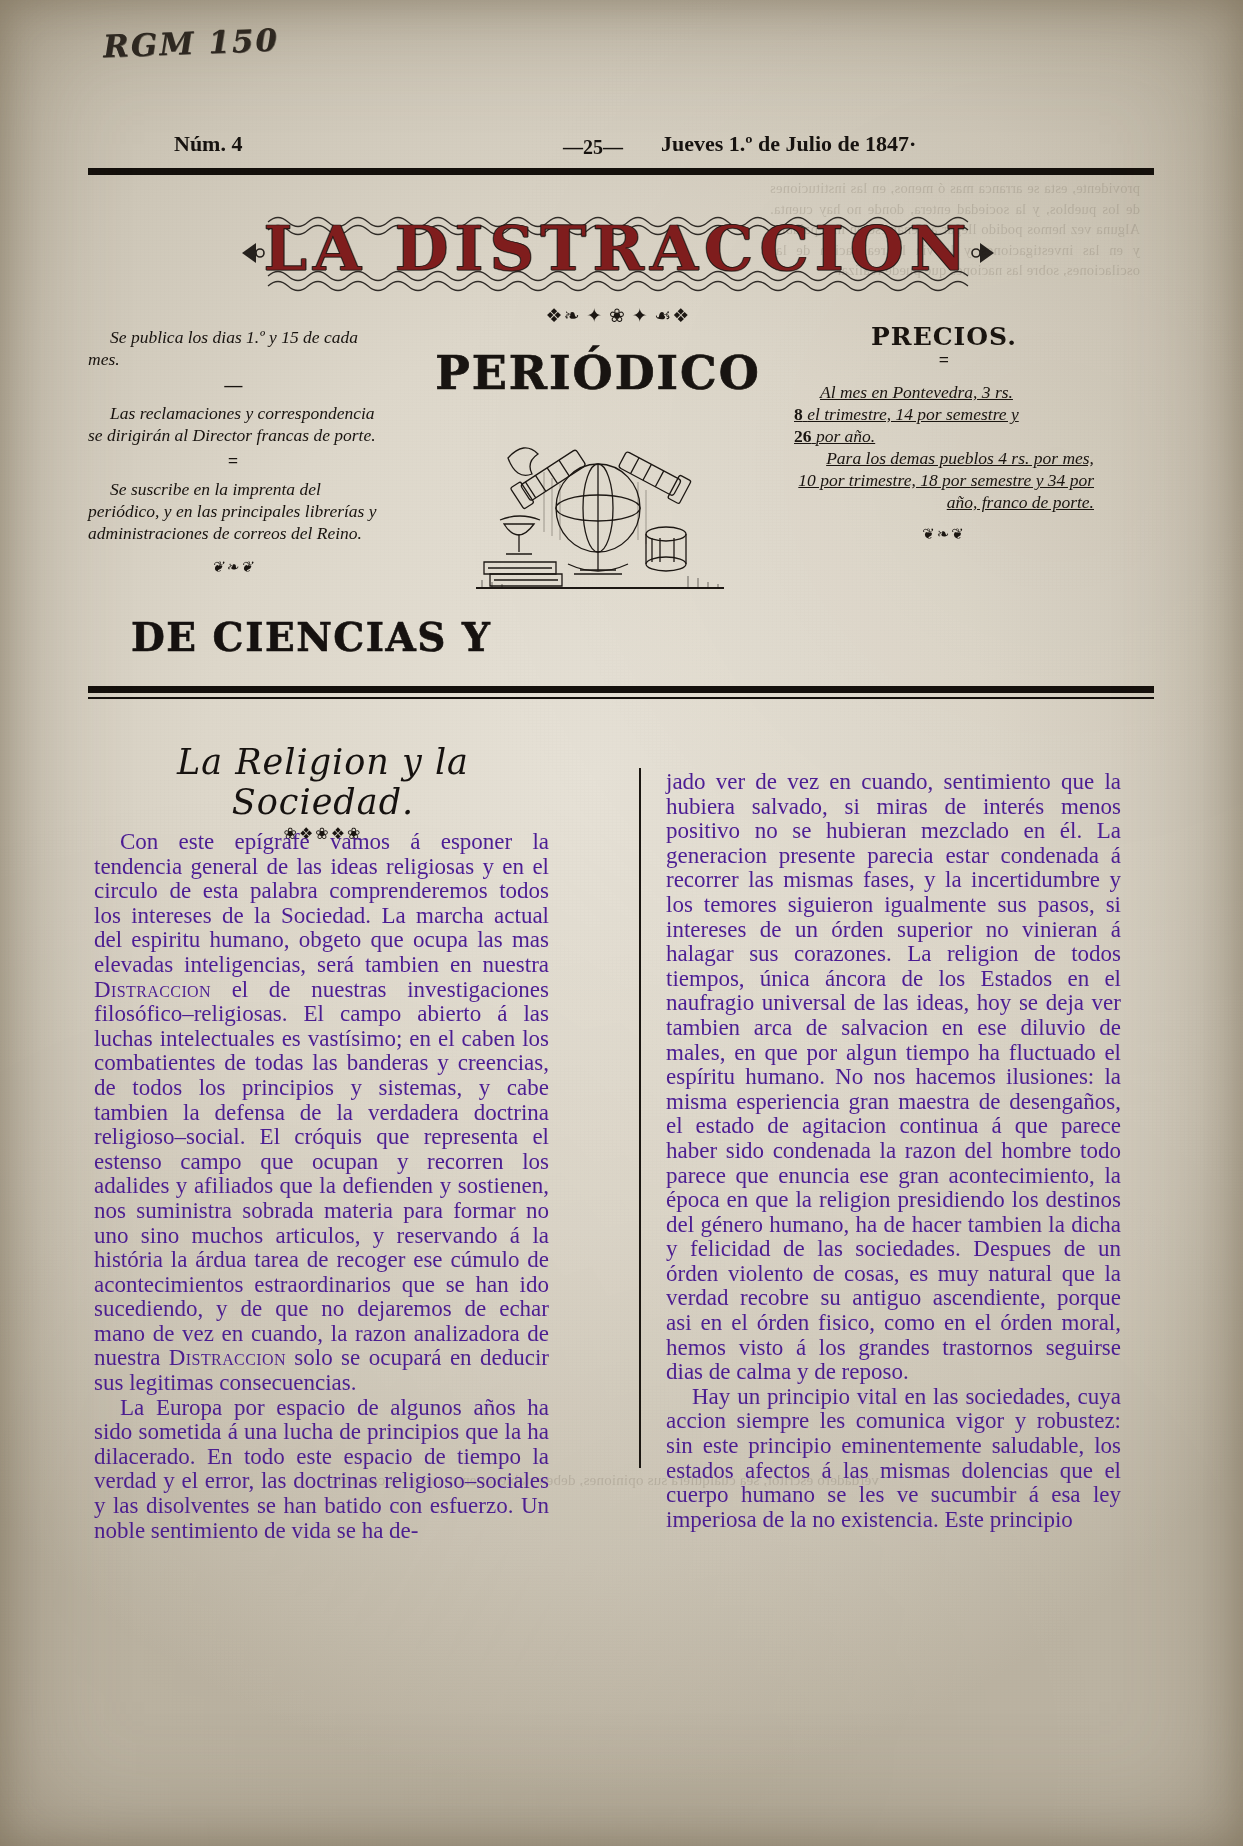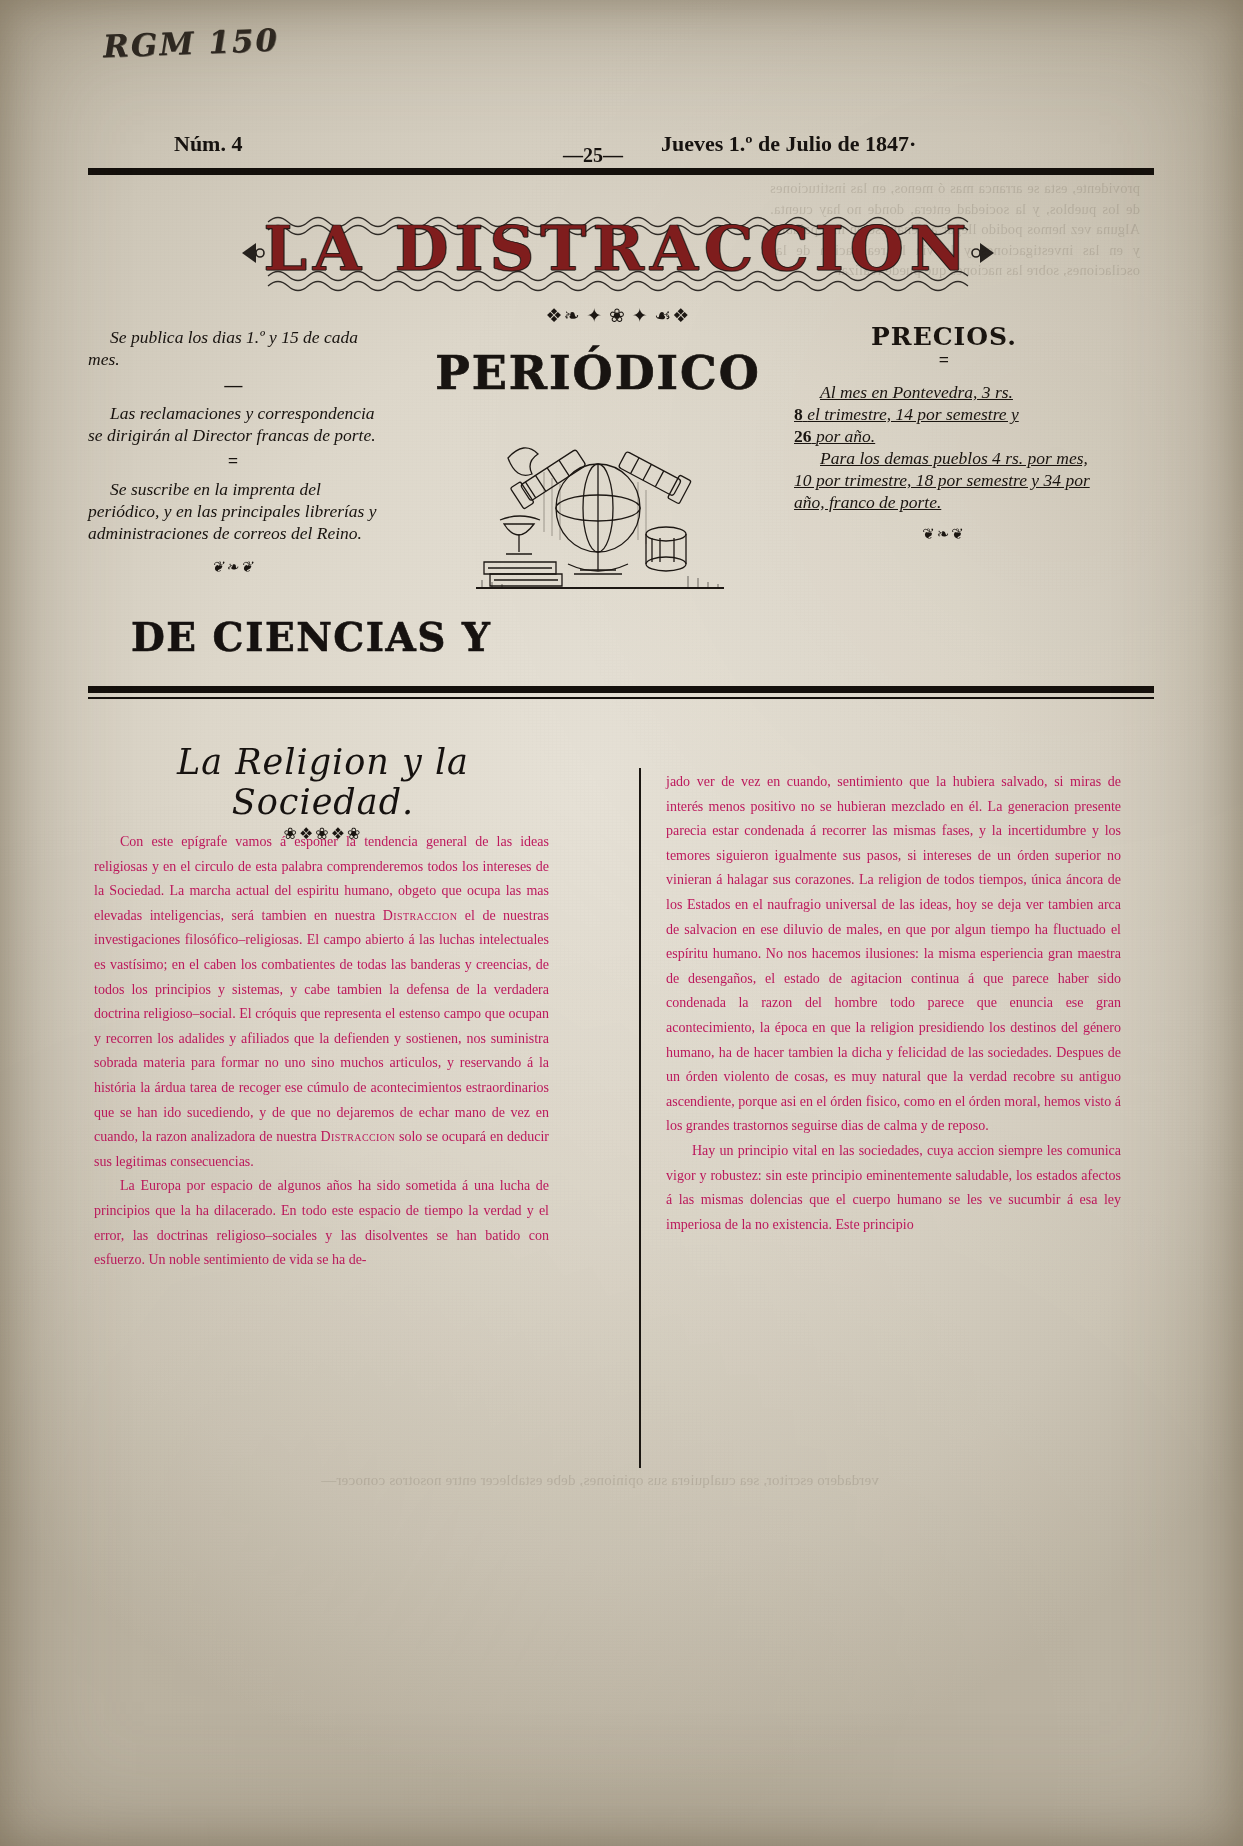--- a/index.html
+++ b/index.html
@@ -60,21 +60,21 @@
     font-size:31px;
     color:#2a2520;
     letter-spacing:2px;
     transform:rotate(-2.2deg);
     text-shadow:.6px .6px 0 rgba(40,35,30,.55);
   }
 
   
   #topbar{position:absolute;left:88px;top:128px;width:1064px;height:38px;}
   #issue-no{position:absolute;left:50px;top:3px;font-size:22px;font-weight:700;font-family:"Liberation Serif",serif;margin-left:36px;}
-  #page-no{position:absolute;left:475px;top:16px;font-size:20px;font-weight:700;}
+  #page-no{position:absolute;left:475px;top:8px;font-size:20px;font-weight:700;}
   #issue-date{position:absolute;left:573px;top:3px;font-size:22px;font-weight:700;white-space:nowrap;}
   .rule-thick{position:absolute;left:88px;width:1066px;height:7px;background:#14100c;}
   .rule-thin{position:absolute;height:2px;background:#14100c;}
 
   
   #masthead{
     position:absolute;left:88px;top:196px;width:1066px;height:500px;
   }
   #title-wrap{position:absolute;left:150px;top:22px;width:760px;text-align:center;}
   #masthead-title{
@@ -159,24 +159,24 @@
     color:#161210;
     letter-spacing:1px;
     margin-top:24px;
     width:470px;
   }
   #title-orn{width:470px;text-align:center;font-size:16px;letter-spacing:2px;color:#1a1511;margin-top:2px;}
 
   .col{
     position:absolute;top:112px;width:455px;
     font-family:"Liberation Serif", serif;
-    font-size:14px;
+    font-size:23px;
     line-height:24.6px;
     text-align:justify;
-    color:#be185d;
+    color:#4c1d95;
     hyphens:none;
   }
   #col-left{left:6px;}
   #col-right{left:578px;top:52px;}
   .col p{margin:0;text-indent:26px;}
   .col .sc{font-variant:small-caps;letter-spacing:.4px;}
   #col-divider{position:absolute;left:551px;top:50px;width:2px;height:700px;background:#1a1612;}
 </style>
 </head>
 <body>
@@ -292,21 +292,21 @@
         <span>Al mes en Pontevedra, 3 rs.</span>
       </p>
       <p style="text-indent:0;">
         <b>8</b>
         <span>el trimestre, 14 por semestre y</span>
       </p>
       <p style="text-indent:0;">
         <b>26</b>
         <span>por año.</span>
       </p>
-      <p style="text-indent:26px;">Para los demas pueblos 4 rs. por mes, 10 por trimestre, 18 por semestre y 34 por año, franco de porte.</p>
+      <p style="text-indent:26px;text-align:right;">Para los demas pueblos 4 rs. por mes, 10 por trimestre, 18 por semestre y 34 por año, franco de porte.</p>
       <div style="text-align:center;margin-top:10px;font-size:15px;letter-spacing:2px;color:#1a1511;">❦❧❦</div>
     </div>
 
     <div class="big-word" id="word-ciencias">DE CIENCIAS Y</div>
   </div>
 
   <div class="rule-thick" style="top:686px;"></div>
   <div class="rule-thin" style="left:88px;top:697px;width:1066px;"></div>
 
   <div id="article">

